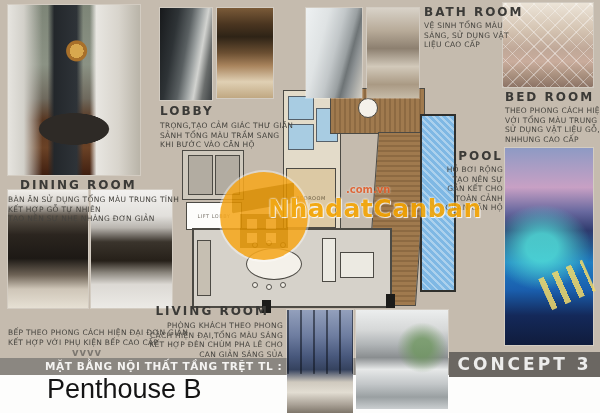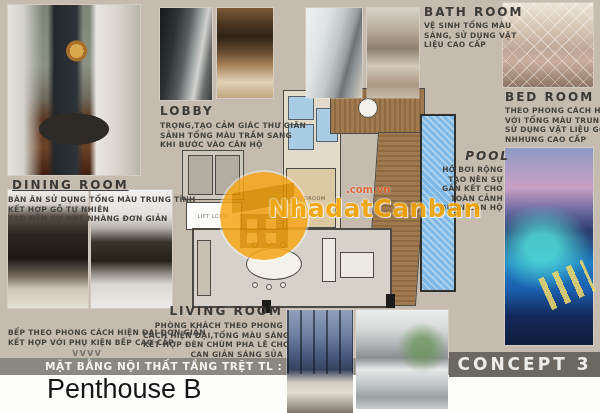--- a/index.html
+++ b/index.html
@@ -4,21 +4,21 @@
 <style>
   * { margin:0; padding:0; box-sizing:border-box; }
   html,body { width:600px; height:413px; }
   body { font-family:"DejaVu Sans", sans-serif; }
   #board {
     position:relative; width:600px; height:413px; overflow:hidden;
     background:#c5bbae;
   }
   
   .sec-title { position:absolute; font-weight:bold; color:#3b3a37; letter-spacing:2px; font-size:12px; z-index:3; }
-  .sec-body  { position:absolute; font-weight:bold; color:#46443f; font-size:7.5px; line-height:9.5px; letter-spacing:.3px; z-index:3; }
+  .sec-body  { position:absolute; font-weight:normal; color:#46443f; font-size:7.5px; line-height:9.5px; letter-spacing:.3px; z-index:3; }
   .sec-body div { white-space:nowrap; }
   .ta-r { text-align:right; }
   
   .photo { position:absolute; z-index:2; box-shadow:0 0 0 1px rgba(255,255,255,.25); }
   .ph-dining { left:8px; top:5px; width:132px; height:170px;
     background:
       radial-gradient(circle at 52% 27%, #d8a84e 0 7px, #a8702a 7px 10px, rgba(0,0,0,0) 11px),
       linear-gradient(90deg, #e6e4df 0%, #d2d0c9 12%, rgba(210,208,201,0) 26%),
       linear-gradient(90deg, rgba(0,0,0,0) 30%, #23272b 35%, #2e3338 52%, rgba(0,0,0,0) 57%),
       linear-gradient(90deg, rgba(0,0,0,0) 62%, #e8e6e1 67%, #d8d4cc 84%, #b9b4a8 100%),
@@ -103,27 +103,27 @@
   
   #white-strip { position:absolute; left:0; top:375px; width:600px; height:38px; background:#fdfdfc; z-index:1; }
   #plan-bar { position:absolute; left:0; top:358px; width:450px; height:17px; background:#8b8781; z-index:1;
       color:#f4f3f1; font-weight:bold; font-size:10.5px; letter-spacing:.6px; line-height:17px; padding-left:45px; white-space:nowrap; }
   #concept-bar { position:absolute; left:449px; top:352px; width:151px; height:25px; background:#6b6762; z-index:1;
       color:#ededec; font-weight:bold; font-size:17px; letter-spacing:3px; text-align:center; line-height:25px; }
   #project-name { position:absolute; left:47px; top:374px; z-index:2; color:#141414; font-size:27px;
       font-family:"Liberation Sans", sans-serif; font-weight:normal; }
   #vvvv { position:absolute; left:72px; top:347px; z-index:2; color:#7c7770; font-size:10px; letter-spacing:1px; font-weight:bold; }
   
-  #dining-text  { left:12px;  top:178px;text-decoration:underline; } #dining-body  { left:8px;  top:195px; }
+  #dining-text  { left:20px;  top:178px; } #dining-body  { left:8px;  top:195px; }
   #lobby-text   { left:160px; top:104px; } #lobby-body  { left:160px; top:121px; }
   #bath-text    { left:424px; top:5px; }   #bath-body   { left:424px; top:21px; }
   #bed-text     { left:505px; top:90px; }  #bed-body    { left:505px; top:106px; }
-  #pool-text    { right:90px; top:149px;font-style:italic; } #pool-body   { right:97px; top:165px; width:80px; }
+  #pool-text    { right:97px; top:149px; } #pool-body   { right:97px; top:165px; width:80px; }
   #kitchen-text { left:8px;  top:311px; }  #kitchen-body{ left:8px;  top:328px; }
-  #living-text  { right:317px; top:304px;text-align:right; } #living-body{ right:317px; top:321px; width:140px; }
+  #living-text  { right:331px; top:304px;text-align:right; } #living-body{ right:317px; top:321px; width:140px; }
 </style>
 </head>
 <body>
 
 <div id="board">
 
   <div id="floorplan">
     <div class="fp fp-topwing"></div>
     <div class="fp-bath a"></div>
     <div class="fp-bath b"></div>

